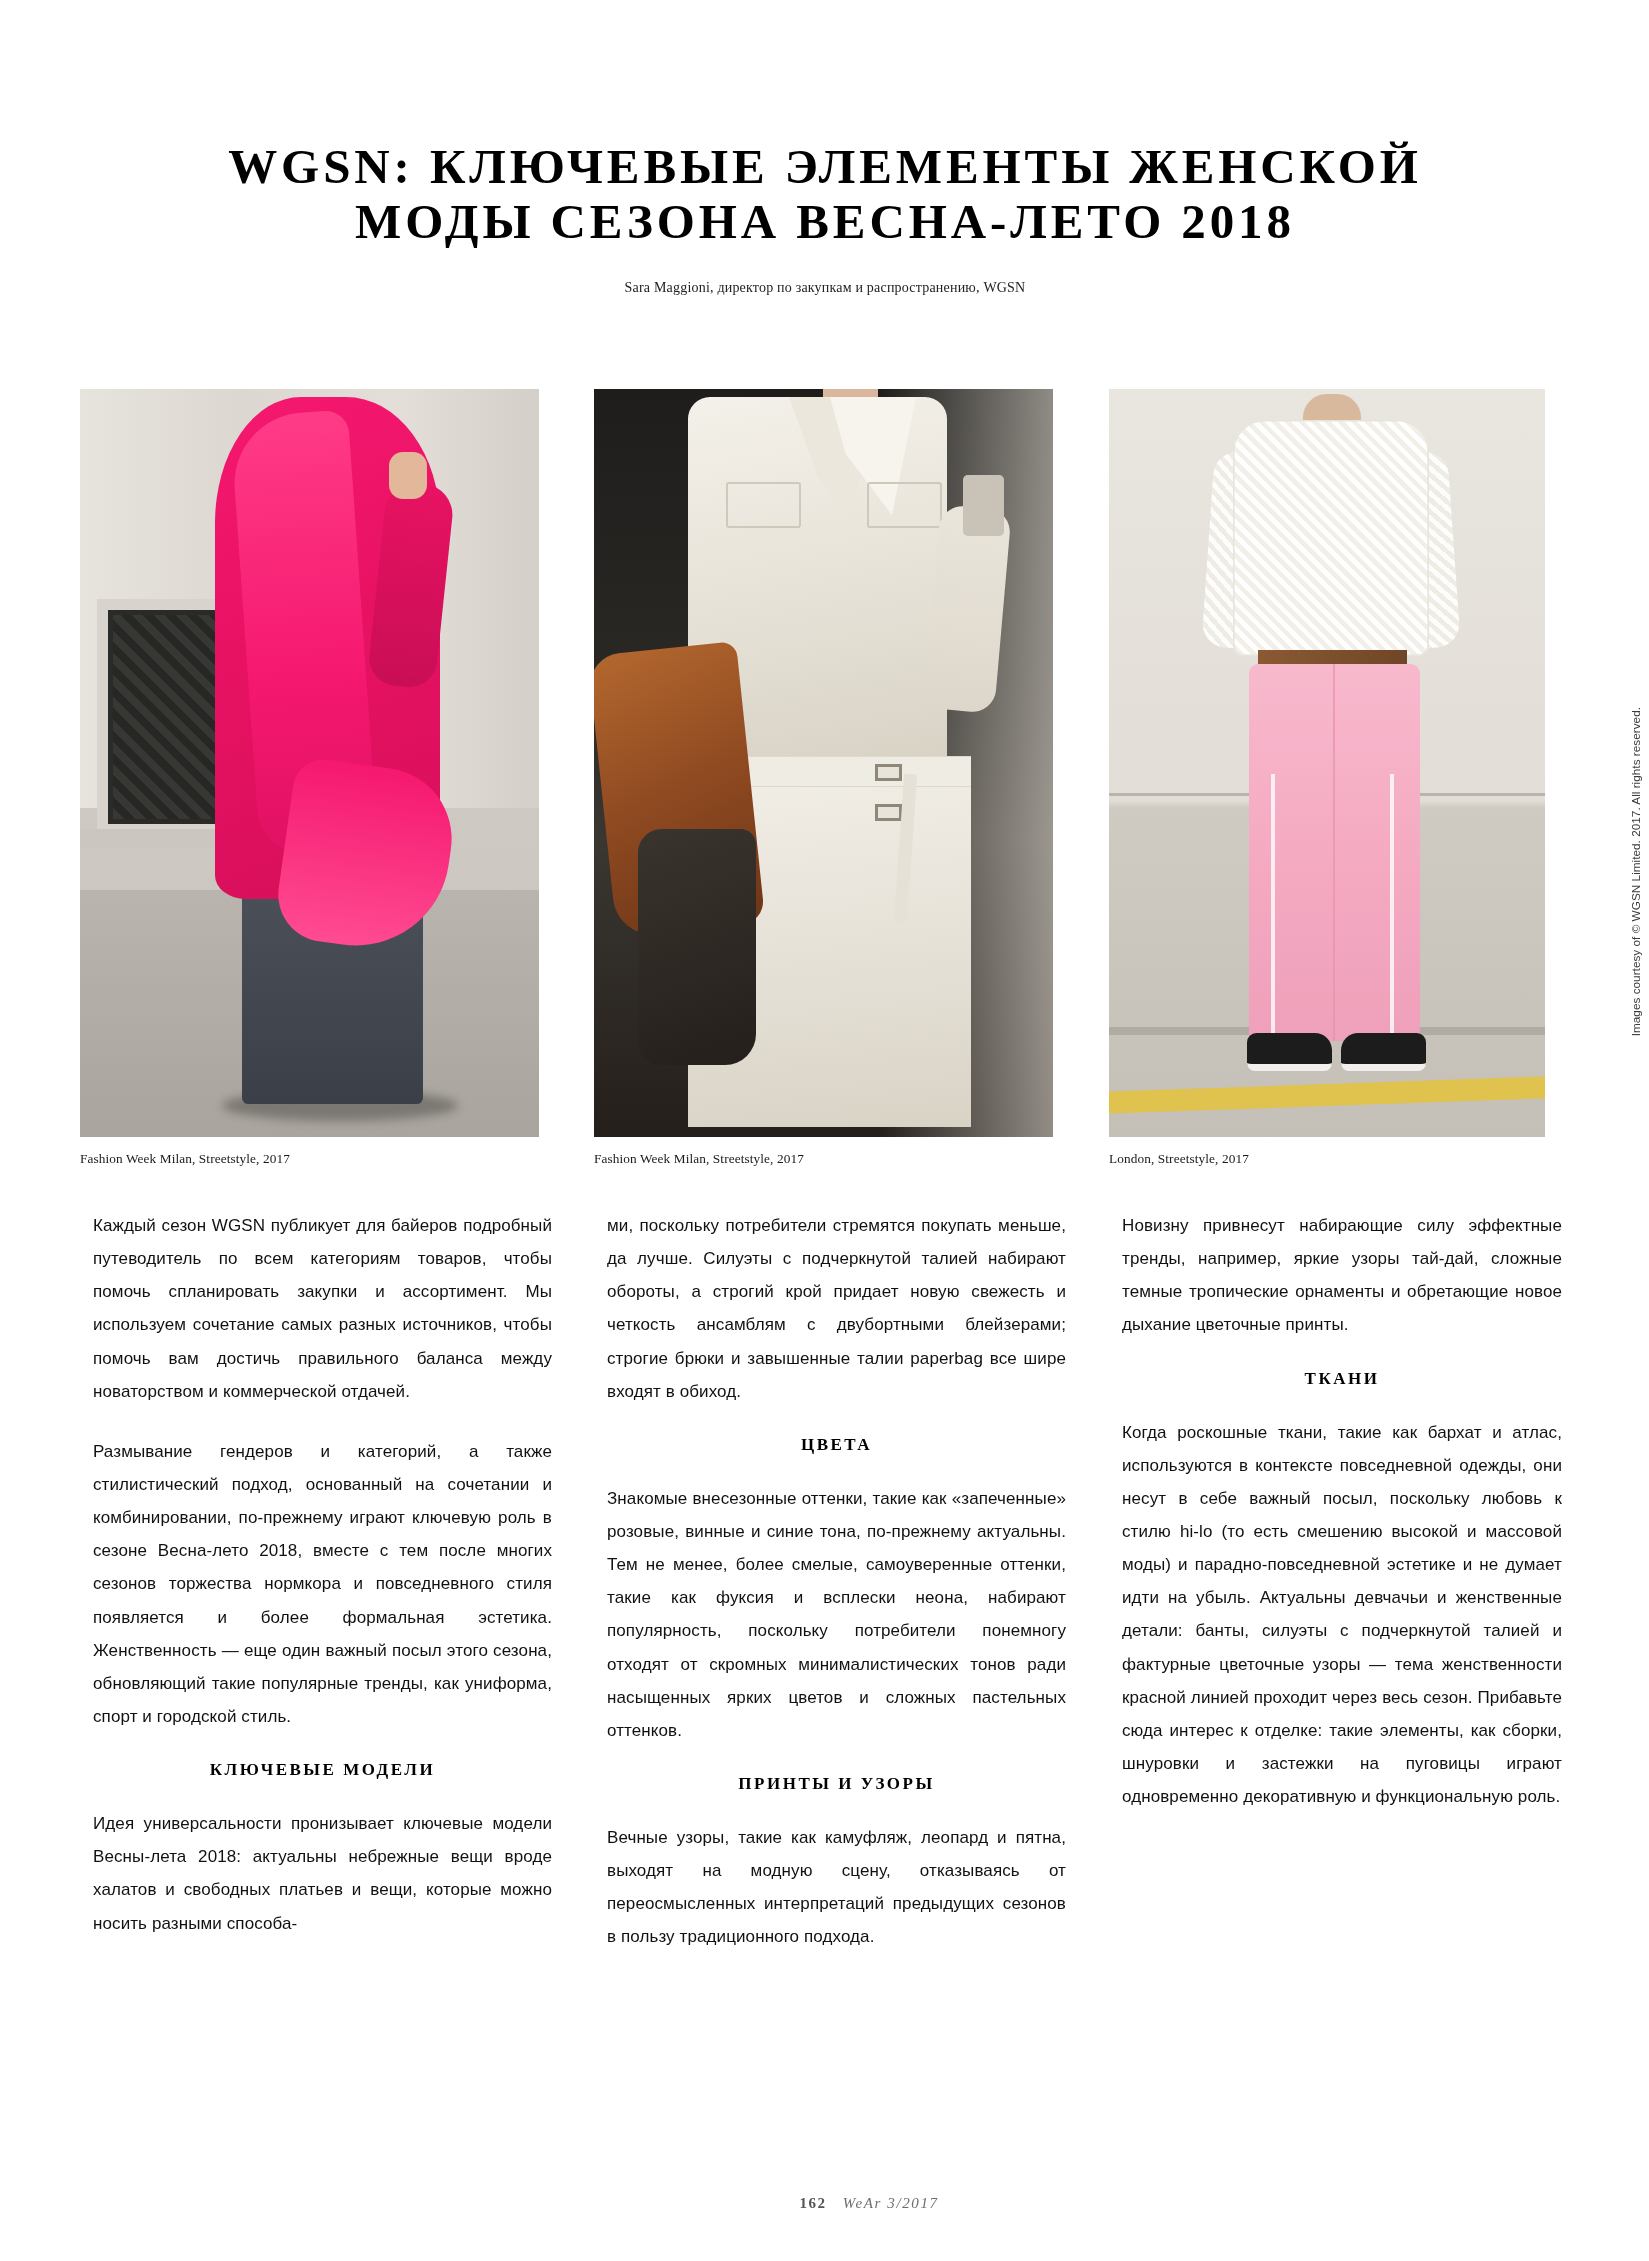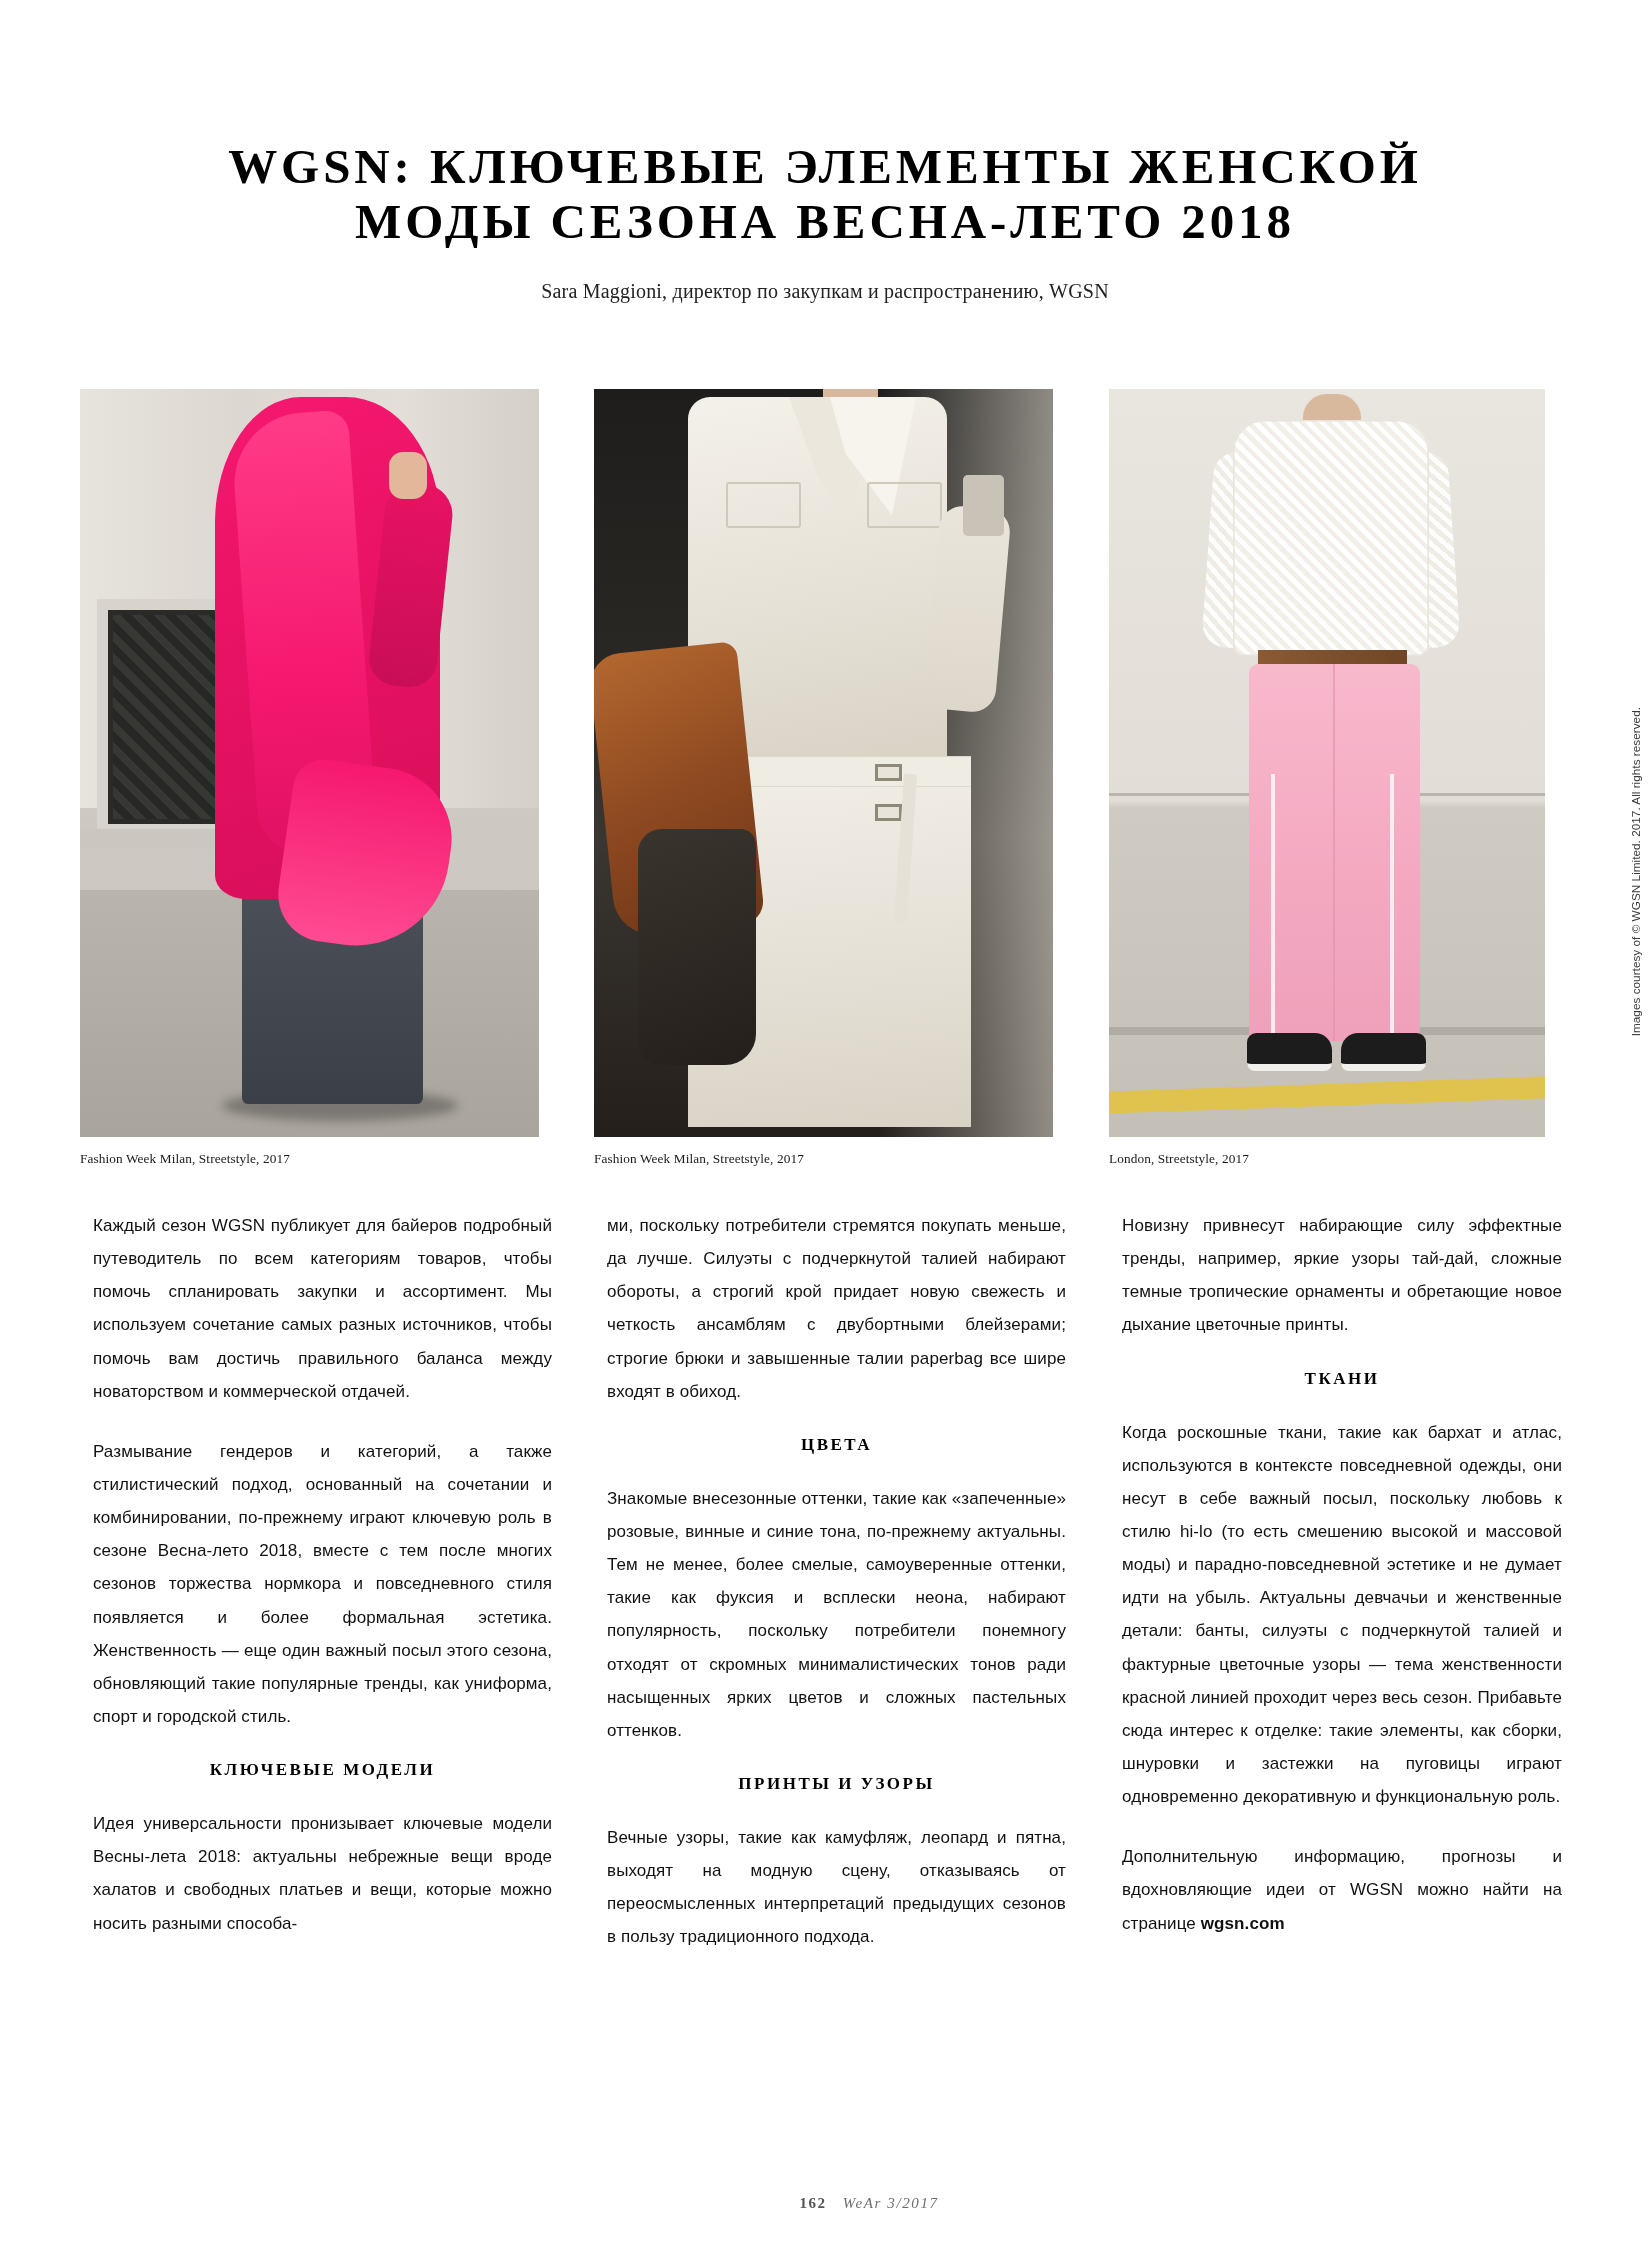--- a/index.html
+++ b/index.html
@@ -48,21 +48,21 @@
     font-weight: 700;
     font-size: 49px;
     letter-spacing: 3.9px;
     line-height: 1.12;
     color: #000000;
     white-space: nowrap;
   }
   .byline {
     margin-top: 30px;
     font-family: "Liberation Serif", serif;
-    font-size: 20px;
+    font-size: 14px;
     color: #222;
     letter-spacing: 0.2px;
   }
 
   
   .images-row {
     position: absolute;
     top: 389px;
     left: 80px;
     width: 1464px;
@@ -463,21 +463,20 @@
       <h2 class="subhead">ЦВЕТА</h2>
       <p class="body">Знакомые внесезонные оттенки, такие как «запеченные» розовые, винные и синие тона, по-прежнему актуальны. Тем не менее, более смелые, самоуверенные оттенки, такие как фуксия и всплески неона, набирают популярность, поскольку потребители понемногу отходят от скромных минималистических тонов ради насыщенных ярких цветов и сложных пастельных оттенков.</p>
       <h2 class="subhead">ПРИНТЫ И УЗОРЫ</h2>
       <p class="body">Вечные узоры, такие как камуфляж, леопард и пятна, выходят на модную сцену, отказываясь от переосмысленных интерпретаций предыдущих сезонов в пользу традиционного подхода.</p>
     </div>
 
     <div class="col c3">
       <p class="body">Новизну привнесут набирающие силу эффектные тренды, например, яркие узоры тай-дай, сложные темные тропические орнаменты и обретающие новое дыхание цветочные принты.</p>
       <h2 class="subhead">ТКАНИ</h2>
       <p class="body">Когда роскошные ткани, такие как бархат и атлас, используются в контексте повседневной одежды, они несут в себе важный посыл, поскольку любовь к стилю hi-lo (то есть смешению высокой и массовой моды) и парадно-повседневной эстетике и не думает идти на убыль. Актуальны девчачьи и женственные детали: банты, силуэты с подчеркнутой талией и фактурные цветочные узоры — тема женственности красной линией проходит через весь сезон. Прибавьте сюда интерес к отделке: такие элементы, как сборки, шнуровки и застежки на пуговицы играют одновременно декоративную и функциональную роль.</p>
-      <p class="body"><span>Дополнительную информацию, прогнозы и вдохновляющие идеи от WGSN можно найти на странице </span><span class="link">wgsn.com</span></p>
     </div>
   </div>
 
   <div class="footer">
     <span class="pg">162</span>
     <span>&nbsp;</span>
     <span class="iss">WeAr 3/2017</span>
   </div>
 
 </div>

